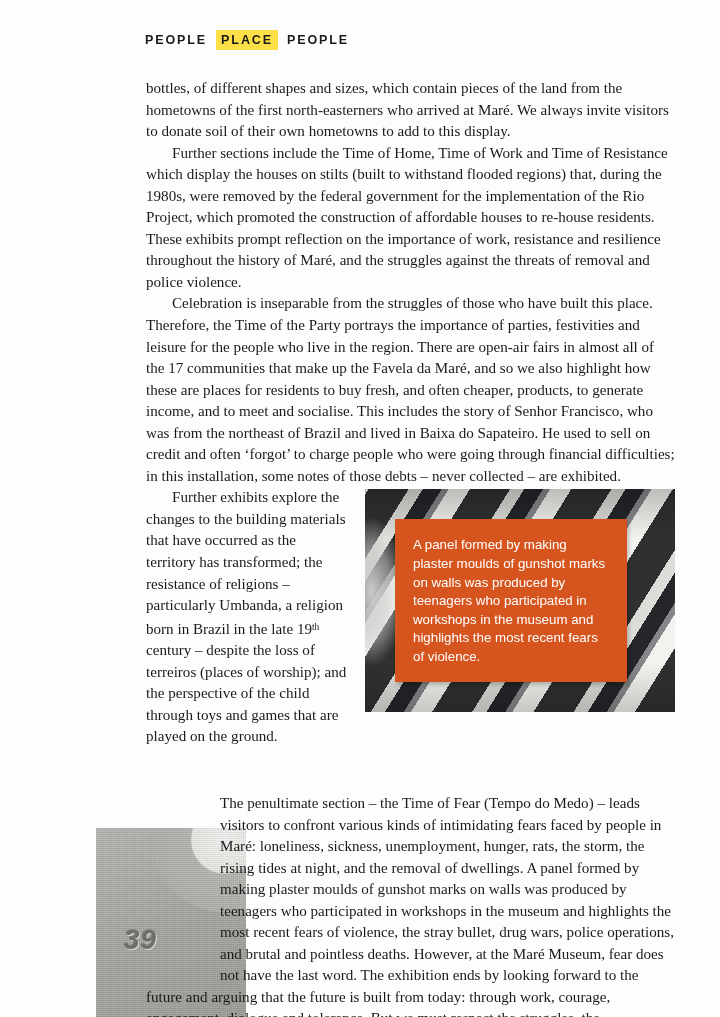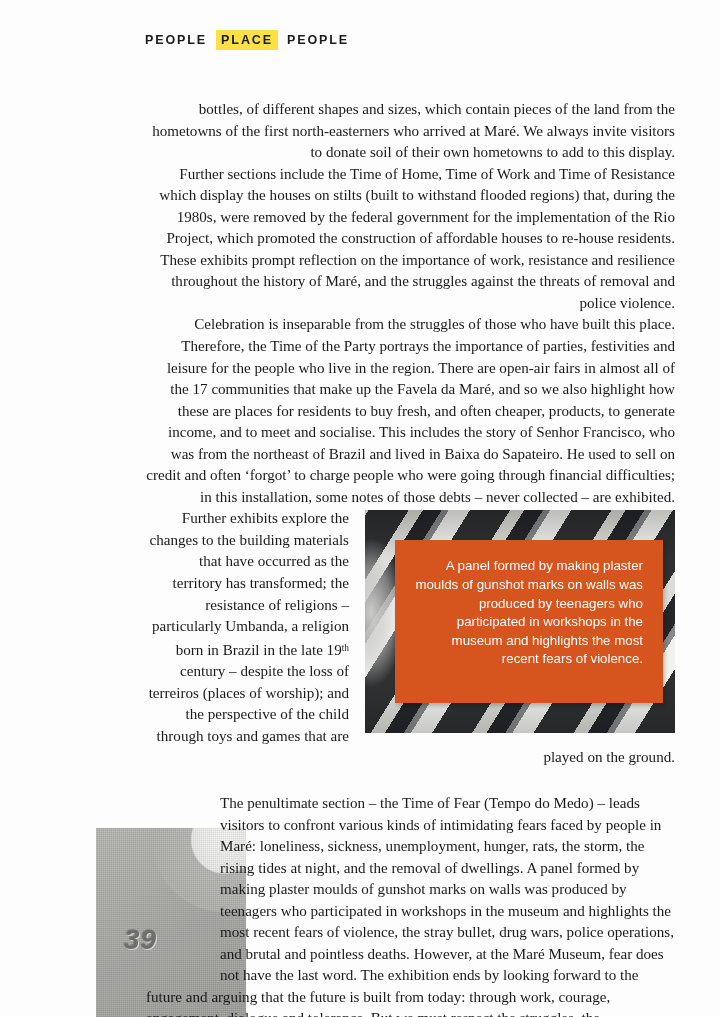--- a/index.html
+++ b/index.html
@@ -45,23 +45,22 @@
   .runhead .gap { display: inline-block; width: 9px; }
 
   
   .col {
     position: absolute;
     left: 146px;
     top: 78px;
     width: 529px;
     font-size: 15.1px;
     line-height: 21.55px;
-    text-align: right;
-    color: #1a1a1a;
-    margin-top: 21px;
+    text-align: left;
+    color: #1a1a1a;
   }
   .col p {
     margin: 0;
     text-indent: 0;
   }
   .col p.ind { text-indent: 26px; }
 
   
   .wrapzone { position: relative; }
 
@@ -97,21 +96,21 @@
       radial-gradient(ellipse 55px 120px at 2% 46%, rgba(230,230,228,.85) 0%, rgba(230,230,228,.45) 38%, rgba(0,0,0,0) 62%),
       radial-gradient(ellipse 40px 95px at 1% 46%, rgba(60,60,62,.55) 0%, rgba(0,0,0,0) 70%),
       linear-gradient(180deg, rgba(0,0,0,.22) 0%, rgba(0,0,0,0) 22%, rgba(0,0,0,0) 78%, rgba(0,0,0,.18) 100%);
   }
 
   
   .orange-box {
     position: absolute;
     left: 30px;
     top: 30px;
-    width: 268px;
+    width: 232px;
     height: 163px;
     background: #d6551f;
     box-sizing: border-box;
     padding: 17px 20px 0 18px;
     font-family: "Liberation Sans", sans-serif;
     font-size: 13.3px;
     line-height: 18.6px;
     color: #ffffff;
     box-shadow: 2px 3px 4px rgba(0,0,0,.22);
   }

